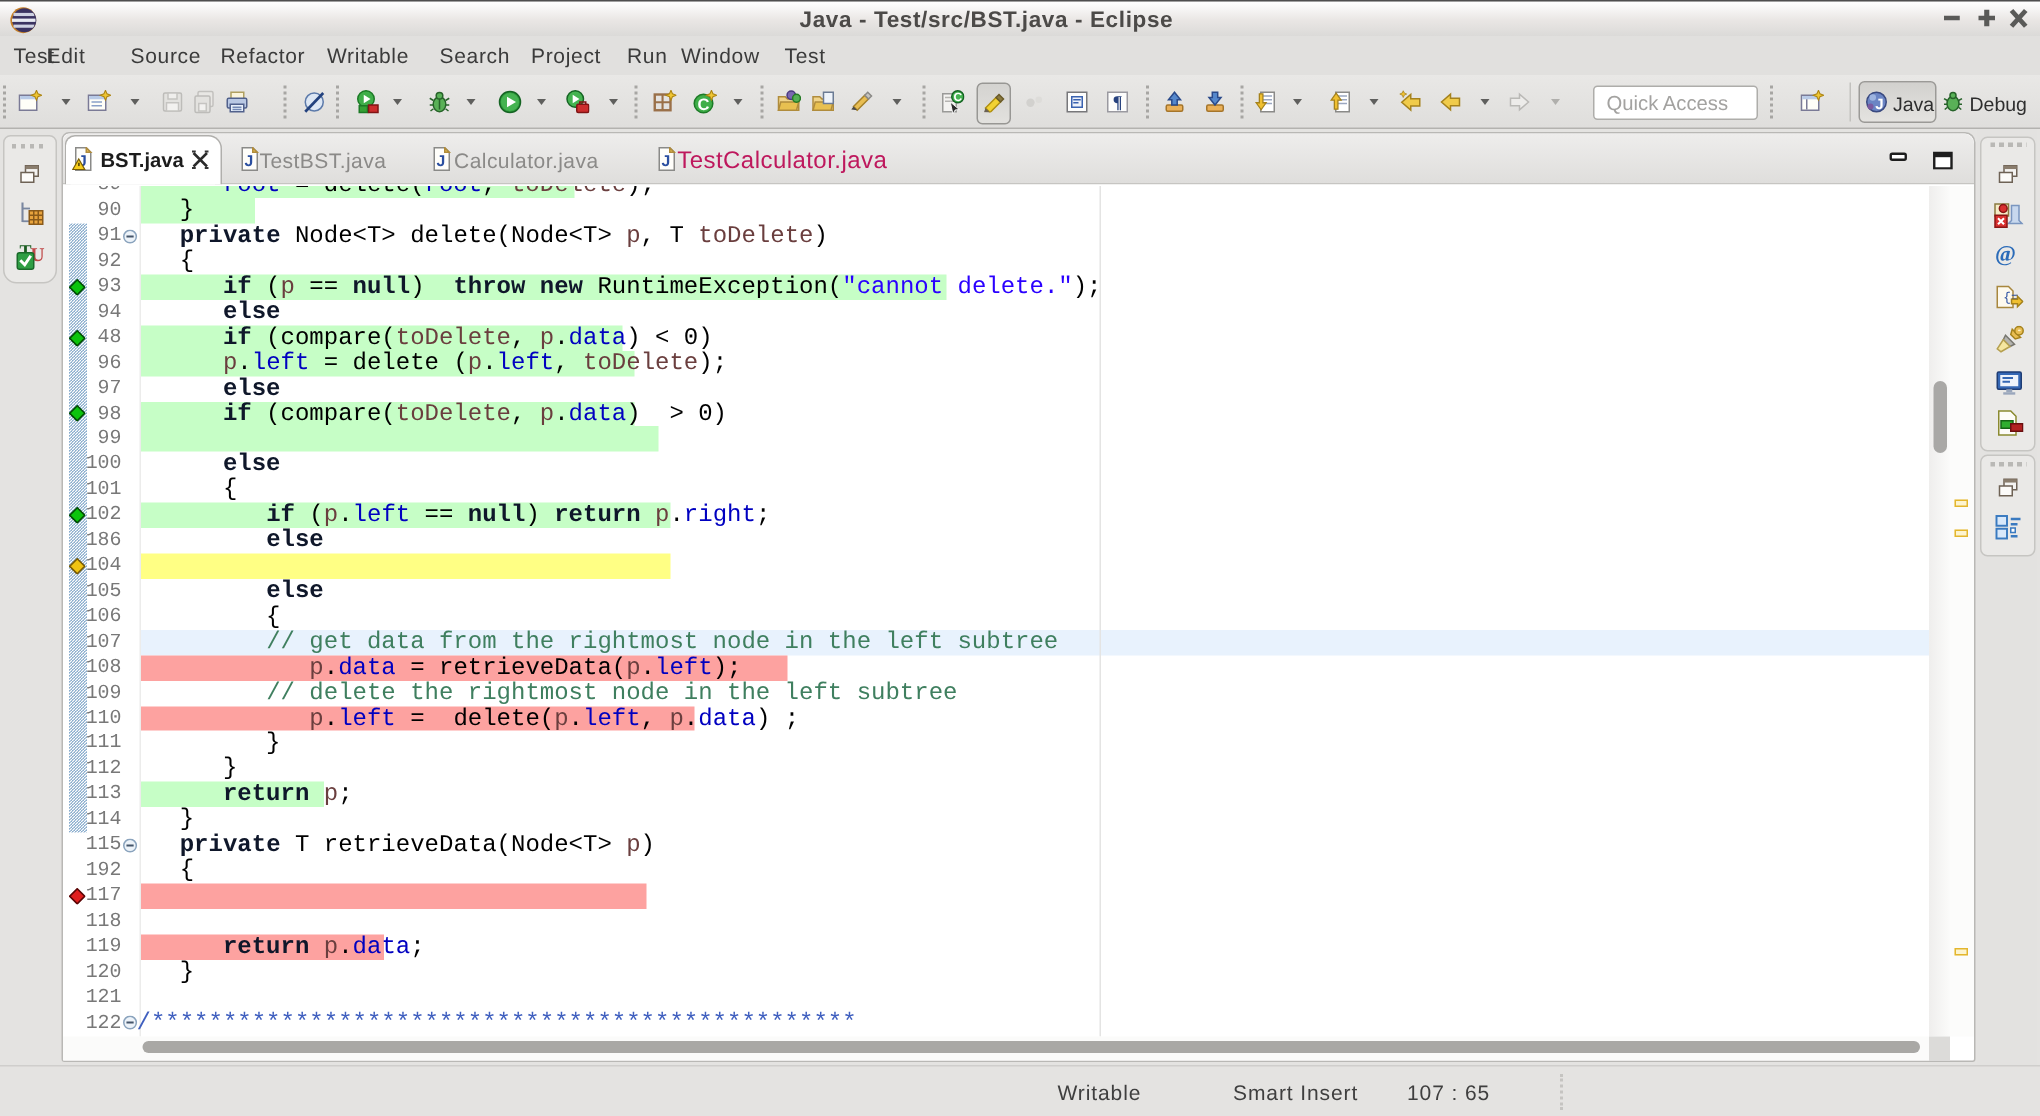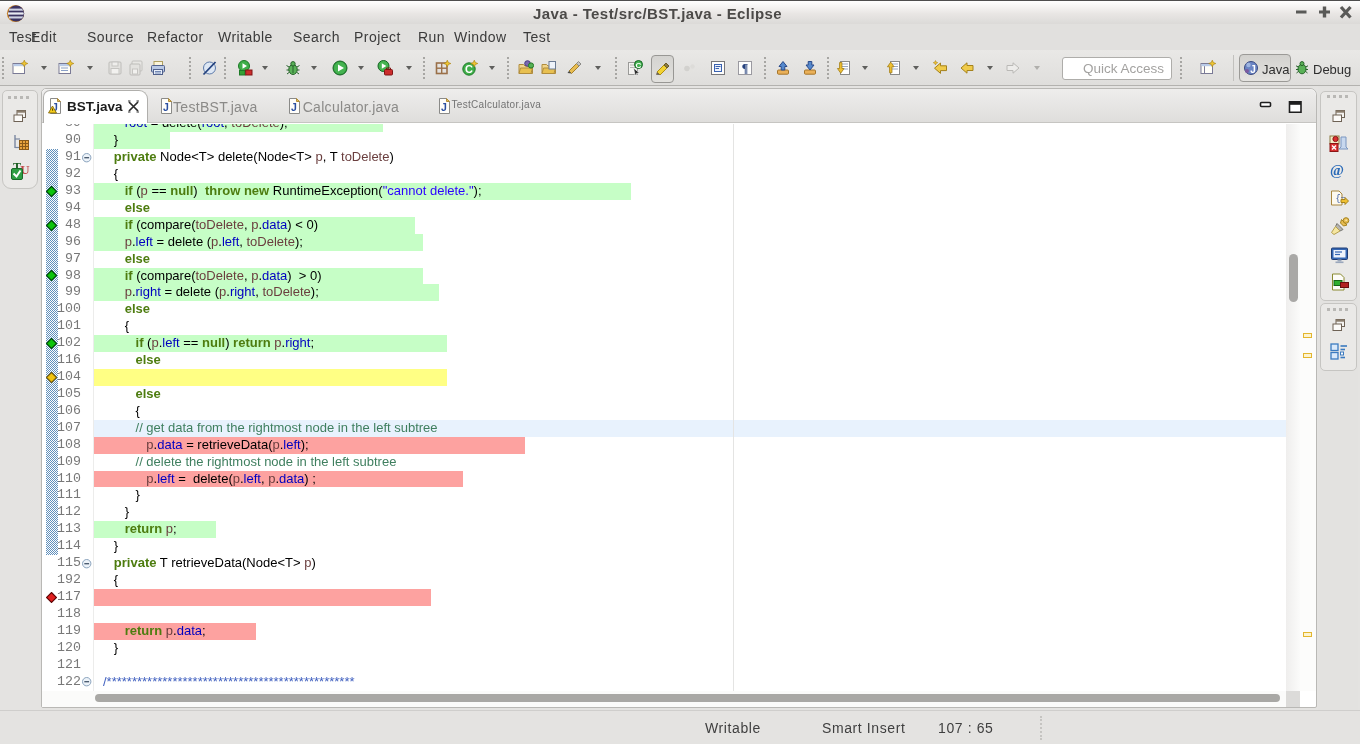--- a/index.html
+++ b/index.html
@@ -22,23 +22,23 @@
 #rpanel2{position:absolute;left:1320px;top:303px;width:37px;height:68px;background:#eae9e7;border:1px solid #c6c5c2;border-radius:5px}
 .dots{position:absolute;height:3px;width:24px;background-image:repeating-linear-gradient(90deg,#b9b8b5 0 3px,transparent 3px 6px)}
 
 #epanel{position:absolute;left:41px;top:88px;width:1276px;height:620px;background:#fff;border:1px solid #b9b8b5;border-radius:5px 7px 2px 2px}
 #tabstrip{position:absolute;left:42px;top:89px;width:1274px;height:34px;background:linear-gradient(#eeedec,#dfdedc);border-radius:5px 7px 0 0;border-bottom:1px solid #c6c5c2}
 #atab{position:absolute;left:43px;top:90px;width:105px;height:33px;background:#ffffff;border:1px solid #b0afac;border-bottom:none;border-radius:7px 9px 0 0}
 .tabtxt{position:absolute;top:9px;font-size:13.5px}
 
 #edclip{position:absolute;left:42px;top:123.5px;width:1244px;height:567.5px;background:#fff;overflow:hidden}
 .hl{position:absolute;height:16.92px}
-.cl{position:absolute;left:61px;height:16.92px;font-family:Liberation Sans, sans-serif;font-size:13px;line-height:16.92px;white-space:pre;color:#000}
+.cl{position:absolute;left:49px;height:16.92px;font-family:Liberation Mono, monospace;font-size:16px;line-height:16.92px;white-space:pre;color:#000}
 .cl b{font-weight:bold}
-.k{color:#4d7c0f;font-weight:bold}
+.k{color:#0f172a;font-weight:bold}
 .f{color:#0000c0}
 .pr{color:#6a3e3e}
 .s{color:#2a00ff}
 .c{color:#3f7f5f}
 .j{color:#3f5fbf}
 .ln{position:absolute;left:0;width:39px;text-align:right;font-family:"Liberation Mono",monospace;font-size:13.28px;line-height:16.92px;color:#787878}
 #range{position:absolute;left:3.9px;width:12.1px;background-color:#fdfdfd;background-image:linear-gradient(45deg,#6090bd 25%,transparent 25%,transparent 75%,#6090bd 75%),linear-gradient(45deg,#6090bd 25%,transparent 25%,transparent 75%,#6090bd 75%);background-size:2px 2px;background-position:0 0,1px 1px}
 #pmargin{position:absolute;left:691px;top:0;width:1px;height:568px;background:#e4e4e3}
 #rulersep{position:absolute;left:50.5px;top:0;width:1px;height:568px;background:#ececeb}
 .fold{position:absolute;left:40px}
@@ -126,21 +126,21 @@
 <div class="ln" style="top:59.43px">93</div>
 <div class="ln" style="top:76.35px">94</div>
 <div class="ln" style="top:93.27px">48</div>
 <div class="ln" style="top:110.19px">96</div>
 <div class="ln" style="top:127.11px">97</div>
 <div class="ln" style="top:144.03px">98</div>
 <div class="ln" style="top:160.95px">99</div>
 <div class="ln" style="top:177.87px">100</div>
 <div class="ln" style="top:194.79px">101</div>
 <div class="ln" style="top:211.71px">102</div>
-<div class="ln" style="top:228.63px">116</div>
+<div class="ln" style="top:228.63px">186</div>
 <div class="ln" style="top:245.55px">104</div>
 <div class="ln" style="top:262.47px">105</div>
 <div class="ln" style="top:279.39px">106</div>
 <div class="ln" style="top:296.31px">107</div>
 <div class="ln" style="top:313.23px">108</div>
 <div class="ln" style="top:330.15px">109</div>
 <div class="ln" style="top:347.07px">110</div>
 <div class="ln" style="top:363.99px">111</div>
 <div class="ln" style="top:380.91px">112</div>
 <div class="ln" style="top:397.83px">113</div>
@@ -186,21 +186,20 @@
 <div class="cl" style="top:-8.25px">      <span class="f">root</span> = delete(<span class="f">root</span>, <span class="pr">toDelete</span>);</div>
 <div class="cl" style="top:8.67px">   }</div>
 <div class="cl" style="top:25.59px">   <b class="k">private</b> Node&lt;T&gt; delete(Node&lt;T&gt; <span class="pr">p</span>, T <span class="pr">toDelete</span>)</div>
 <div class="cl" style="top:42.51px">   {</div>
 <div class="cl" style="top:59.43px">      <b class="k">if</b> (<span class="pr">p</span> == <b class="k">null</b>)  <b class="k">throw</b> <b class="k">new</b> RuntimeException(<span class="s">"cannot delete."</span>);</div>
 <div class="cl" style="top:76.35px">      <b class="k">else</b></div>
 <div class="cl" style="top:93.27px">      <b class="k">if</b> (compare(<span class="pr">toDelete</span>, <span class="pr">p</span>.<span class="f">data</span>) &lt; 0)</div>
 <div class="cl" style="top:110.19px">      <span class="pr">p</span>.<span class="f">left</span> = delete (<span class="pr">p</span>.<span class="f">left</span>, <span class="pr">toDelete</span>);</div>
 <div class="cl" style="top:127.11px">      <b class="k">else</b></div>
 <div class="cl" style="top:144.03px">      <b class="k">if</b> (compare(<span class="pr">toDelete</span>, <span class="pr">p</span>.<span class="f">data</span>)  &gt; 0)</div>
-<div class="cl" style="top:160.95px">      <span class="pr">p</span>.<span class="f">right</span> = delete (<span class="pr">p</span>.<span class="f">right</span>, <span class="pr">toDelete</span>);</div>
 <div class="cl" style="top:177.87px">      <b class="k">else</b></div>
 <div class="cl" style="top:194.79px">      {</div>
 <div class="cl" style="top:211.71px">         <b class="k">if</b> (<span class="pr">p</span>.<span class="f">left</span> == <b class="k">null</b>) <b class="k">return</b> <span class="pr">p</span>.<span class="f">right</span>;</div>
 <div class="cl" style="top:228.63px">         <b class="k">else</b></div>
 <div class="cl" style="top:262.47px">         <b class="k">else</b></div>
 <div class="cl" style="top:279.39px">         {</div>
 <div class="cl" style="top:296.31px">         <span class="c">// get data from the rightmost node in the left subtree</span></div>
 <div class="cl" style="top:313.23px">            <span class="pr">p</span>.<span class="f">data</span> = retrieveData(<span class="pr">p</span>.<span class="f">left</span>);</div>
 <div class="cl" style="top:330.15px">         <span class="c">// delete the rightmost node in the left subtree</span></div>
 <div class="cl" style="top:347.07px">            <span class="pr">p</span>.<span class="f">left</span> =  delete(<span class="pr">p</span>.<span class="f">left</span>, <span class="pr">p</span>.<span class="f">data</span>) ;</div>
@@ -401,21 +400,21 @@
     <path d="M3.5 0.5 L4.2 2 L5.8 2.7 L4.2 3.4 L3.5 5 L2.8 3.4 L1.2 2.7 L2.8 2 Z" fill="#f0c030" stroke="#a5821c" stroke-width=".5"></path>
   </svg>
 <svg class="ticon" style="left:959px;top:60px" width="16" height="16" viewBox="0 0 16 16">
     <path d="M14 5.5 L8 5.5 L8 2.8 L2 8 L8 13.2 L8 10.5 L14 10.5 Z" fill="#f0cb4a" stroke="#a5821c"></path>
   </svg>
 <div class="darr" style="left:986.6px"></div>
 <svg class="ticon" style="left:1005px;top:60px" width="16" height="16" viewBox="0 0 16 16">
     <path d="M2 5.5 L8 5.5 L8 2.8 L14 8 L8 13.2 L8 10.5 L2 10.5 Z" fill="#edecea" stroke="#bab9b6"></path>
   </svg>
 <div class="darr dis" style="left:1034.1px"></div>
-<div class="abs" style="left:1062px;top:57px;width:110px;height:23px;background:#fff;border:1px solid #aeadaa;border-radius:3px;font-size:13.5px;color:#a3a2a0;line-height:21px;padding-left:20px">Quick Access</div>
+<div class="abs" style="left:1062px;top:57px;width:110px;height:23px;background:#fff;border:1px solid #aeadaa;border-radius:3px;font-size:13.5px;color:#a3a2a0;line-height:21px;padding-left:8px">Quick Access</div>
 <div class="tsep" style="left:1180px"></div>
 <svg class="ticon" style="left:1200px;top:60px" width="16" height="16" viewBox="0 0 16 16">
     <rect x="1" y="3.5" width="11.5" height="10" fill="#fffef8" stroke="#7a7a96"></rect>
     <rect x="1.5" y="4" width="10.5" height="2.2" fill="#b9cbe8"></rect>
     <line x1="4.5" y1="6.2" x2="4.5" y2="13" stroke="#7a7a96"></line>
     <path d="M12.3 0.2 L13.3 2.5 L15.8 3.5 L13.3 4.5 L12.3 6.8 L11.3 4.5 L8.8 3.5 L11.3 2.5 Z" fill="#efc633" stroke="#ad8513" stroke-width=".7"></path>
   </svg>
 <div class="abs" style="left:1233px;top:55px;width:1px;height:26px;background:#c2c1be"></div>
 <div class="abs" style="left:1239px;top:53.5px;width:52px;height:28px;background:linear-gradient(#d2d1ce,#e4e3e0);border:1px solid #9b9a97;border-radius:4px"></div>
 <svg class="ticon" style="left:1243px;top:60px" width="16" height="16" viewBox="0 0 16 16">
@@ -458,21 +457,21 @@
 <path d="M2.5 0.5 L9.5 0.5 L12.5 3.5 L12.5 15.5 L2.5 15.5 Z" fill="#fffefa" stroke="#8a8a88"></path>
 <path d="M9.5 0.5 L9.5 3.5 L12.5 3.5 Z" fill="#e8c050" stroke="#b08c3c"></path>
 <text x="7" y="12.5" font-family="Liberation Sans" font-size="10.5" font-weight="bold" fill="#2b4fa0" text-anchor="middle">J</text>
   </svg>
 <span class="tabtxt abs" style="left:302.7px;top:98.5px;color:#8b8a88;font-size:14px;letter-spacing:.3px">Calculator.java</span>
 <svg class="abs" style="left:436.6px;top:98px" width="14" height="16" viewBox="0 0 14 16">
 <path d="M2.5 0.5 L9.5 0.5 L12.5 3.5 L12.5 15.5 L2.5 15.5 Z" fill="#fffefa" stroke="#8a8a88"></path>
 <path d="M9.5 0.5 L9.5 3.5 L12.5 3.5 Z" fill="#e8c050" stroke="#b08c3c"></path>
 <text x="7" y="12.5" font-family="Liberation Sans" font-size="10.5" font-weight="bold" fill="#2b4fa0" text-anchor="middle">J</text>
   </svg>
-<span class="tabtxt abs" style="left:451.5px;top:98.5px;color:#737373;font-size:10px;letter-spacing:.3px">TestCalculator.java</span>
+<span class="tabtxt abs" style="left:451.5px;top:98.5px;color:#be185d;font-size:16px;letter-spacing:.3px">TestCalculator.java</span>
 <svg class="abs" style="left:1259px;top:101px" width="44" height="12" viewBox="0 0 44 12">
     <rect x="1.5" y="1.5" width="10" height="4" rx="1" fill="#fff" stroke="#1e1e1e" stroke-width="1.6"></rect>
     <rect x="30.5" y="0.8" width="11.5" height="10.5" fill="#fff" stroke="#1e1e1e" stroke-width="1.6"></rect>
     <rect x="30.5" y="0.8" width="11.5" height="3" fill="#1e1e1e"></rect>
   </svg>
 <svg class="abs" style="left:12px;top:108px" width="16" height="16" viewBox="0 0 16 16">
     <rect x="5" y="2.5" width="8.5" height="7" fill="#f4f3f1" stroke="#6e6255"></rect>
     <rect x="5" y="2.5" width="8.5" height="2.2" fill="#8a7d6d"></rect>
     <rect x="2" y="7" width="8.5" height="6.5" fill="#fcfbf9" stroke="#6e6255"></rect>
   </svg>

